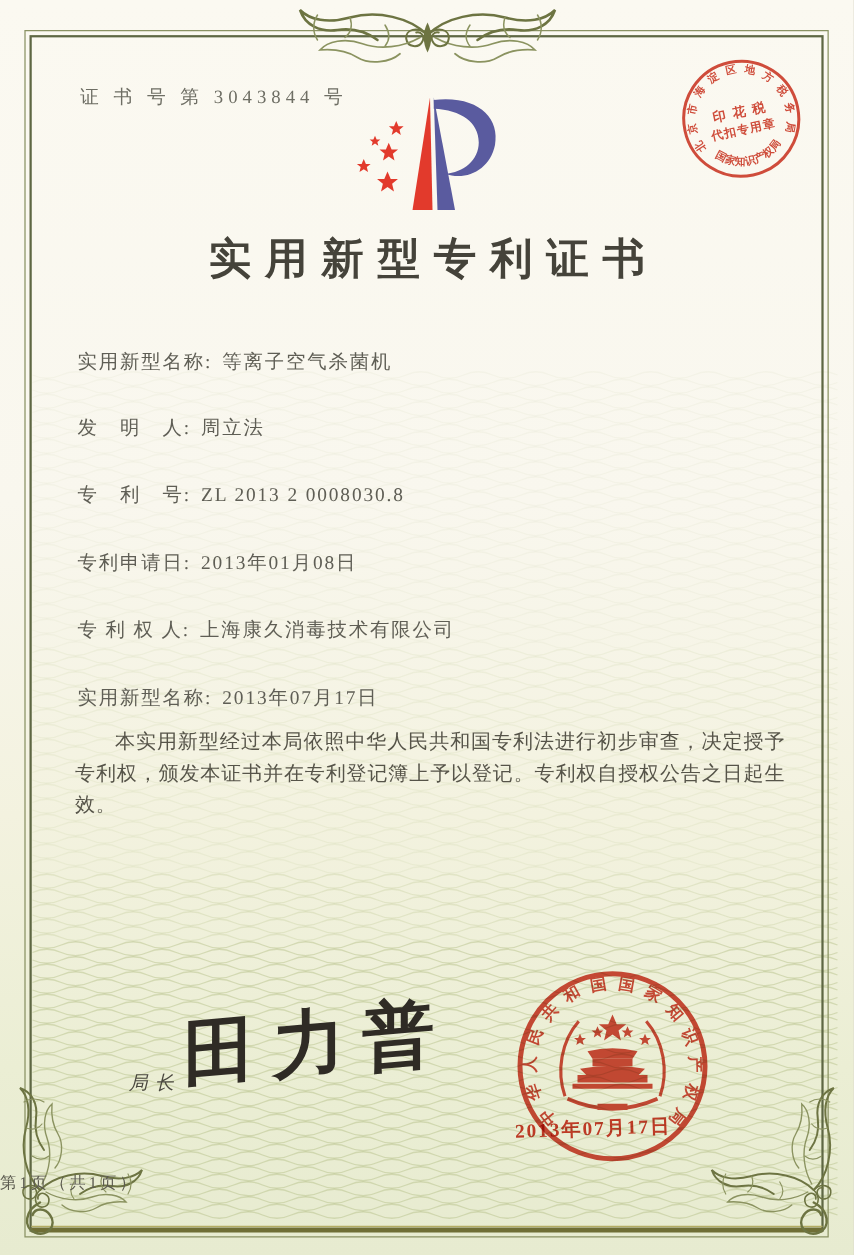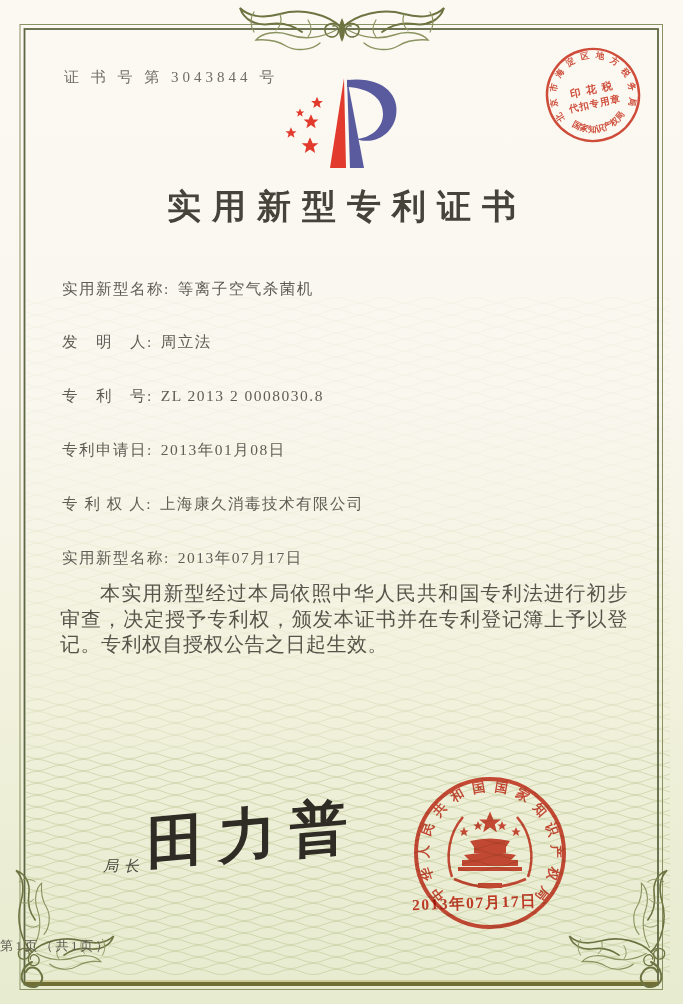--- a/index.html
+++ b/index.html
@@ -21,21 +21,21 @@
   .cert-no{position:absolute;left:64px;top:68px;font-size:15px;letter-spacing:4px;color:#6e6e64;z-index:2;}
   .logo{position:absolute;left:280px;top:76px;z-index:2;}
   .title{
     position:absolute;left:0;right:0;top:184px;text-align:center;z-index:2;
     font-size:34px;font-weight:bold;letter-spacing:11px;text-indent:11px;color:#45433a;
   }
   .field-row{position:absolute;left:62px;z-index:2;font-size:15.5px;color:#5f5e55;letter-spacing:1.5px;white-space:nowrap;}
   .field-row .flabel{margin-right:8px;}
   .fr0{top:279px}.fr1{top:332px}.fr2{top:386px}.fr3{top:440px}.fr4{top:494px}.fr5{top:548px}
   .body-text{position:absolute;left:60px;width:568px;top:581px;z-index:2;
-    font-size:20px;line-height:25.5px;color:#565449;text-align:justify;letter-spacing:0.5px;}
+    font-size:16px;line-height:25.5px;color:#565449;text-align:justify;letter-spacing:0.5px;}
   .body-text p{margin:0;text-indent:2em;}
   .sig-label{position:absolute;left:103px;top:857px;font-size:15px;letter-spacing:6px;color:#4a483f;z-index:3;font-style:italic;}
   .sig-name{
     position:absolute;left:146px;top:796px;z-index:3;
     font-size:58px;font-weight:bold;letter-spacing:14px;color:#2f2b25;
     transform:rotate(-5deg) skewX(-5deg);
   }
   .seal{position:absolute;mix-blend-mode:multiply;}
   .seal-top{left:534px;top:36px;z-index:5;opacity:.92;transform:rotate(-12deg);}
   .seal-big{left:404px;top:767px;z-index:5;opacity:.93;}

